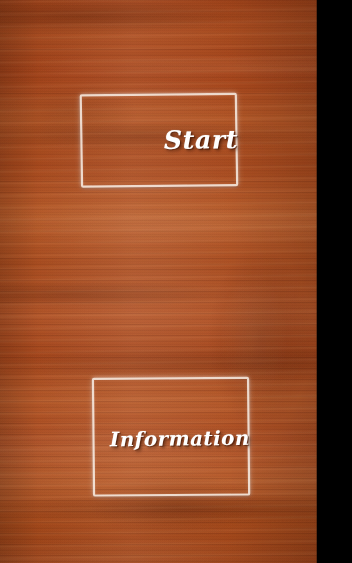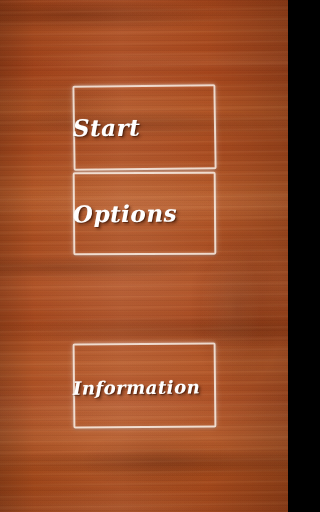--- a/index.html
+++ b/index.html
@@ -113,21 +113,21 @@
   #menu {
     position: absolute;
     left: 0; top: 0;
     width: 288px;
     height: 512px;
   }
   .menu-button {
     position: absolute;
     display: flex;
     align-items: center;
-    justify-content: flex-start;
+    justify-content: flex-end;
     box-sizing: border-box;
     cursor: pointer;
     background: transparent;
     border: 0;
     padding: 0;
     -webkit-tap-highlight-color: transparent;
   }
   
   .frame {
     position: absolute;
@@ -176,25 +176,21 @@
   <div class="wood-grain-fine2"></div>
   <div class="wood-vignette"></div>
 
   <div id="menu">
 
     <div class="menu-button btn-1" style="left:73px; top:85px; width:143px; height:85px;">
       <span class="frame"></span>
       <span class="btn-label size-lg">Start</span>
     </div>
 
-    <div class="menu-button btn-2" style="left:73px; top:172px; width:143px; height:83px;">
-      <span class="frame"></span>
-      <span class="btn-label size-lg">Options</span>
-    </div>
 
 
-    <div class="menu-button btn-4" style="left:73px; top:343px; width:143px; height:85px;">
+    <div class="menu-button btn-4" style="left:84px; top:343px; width:143px; height:108px;">
       <span class="frame"></span>
       <span class="btn-label size-md" style="transform:rotate(-0.6deg) translateY(2px);">Information</span>
     </div>
 
   </div>
 </div>
 
 </body></html>

